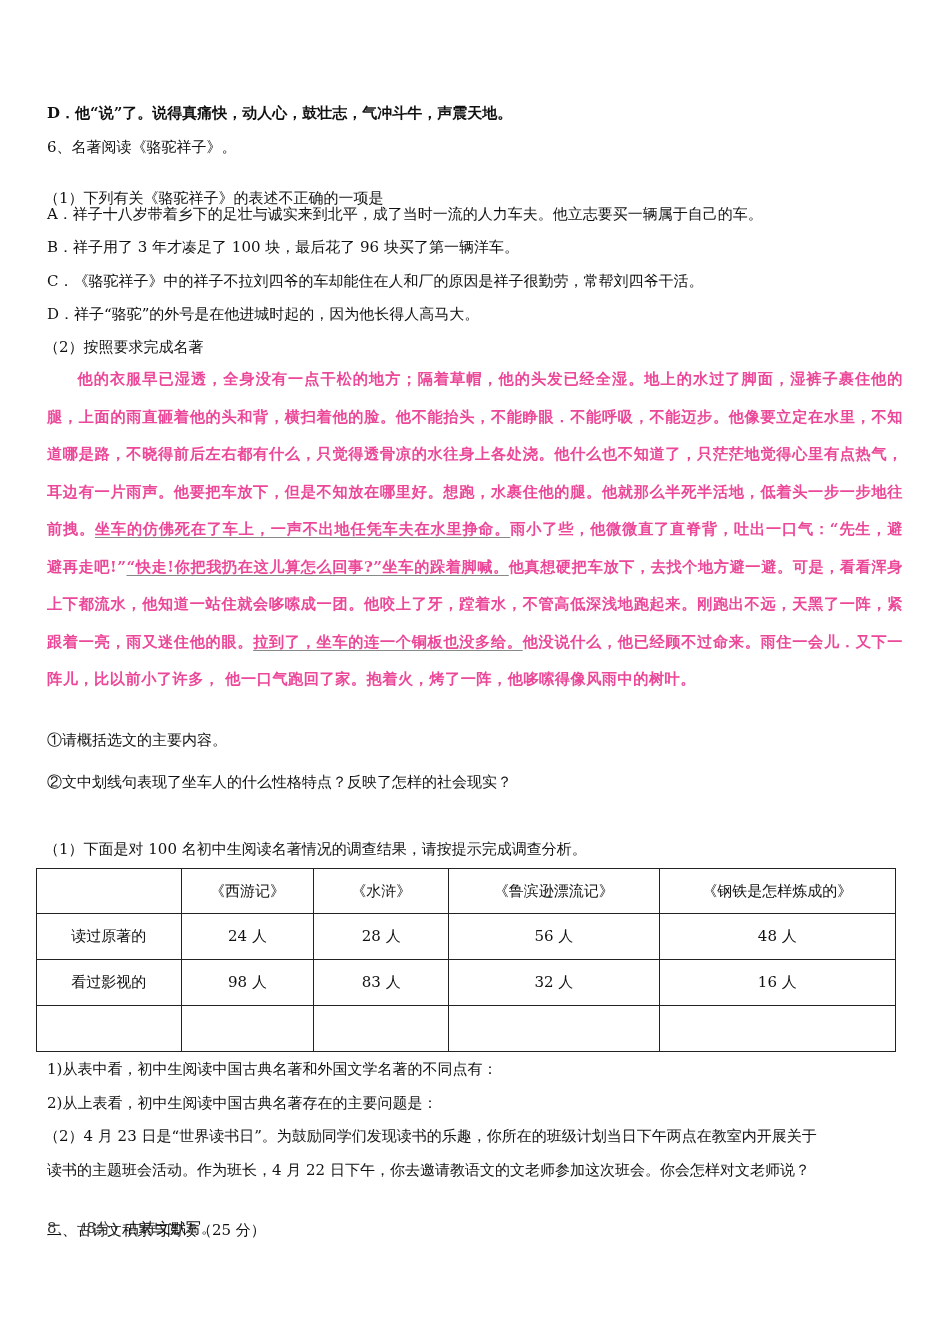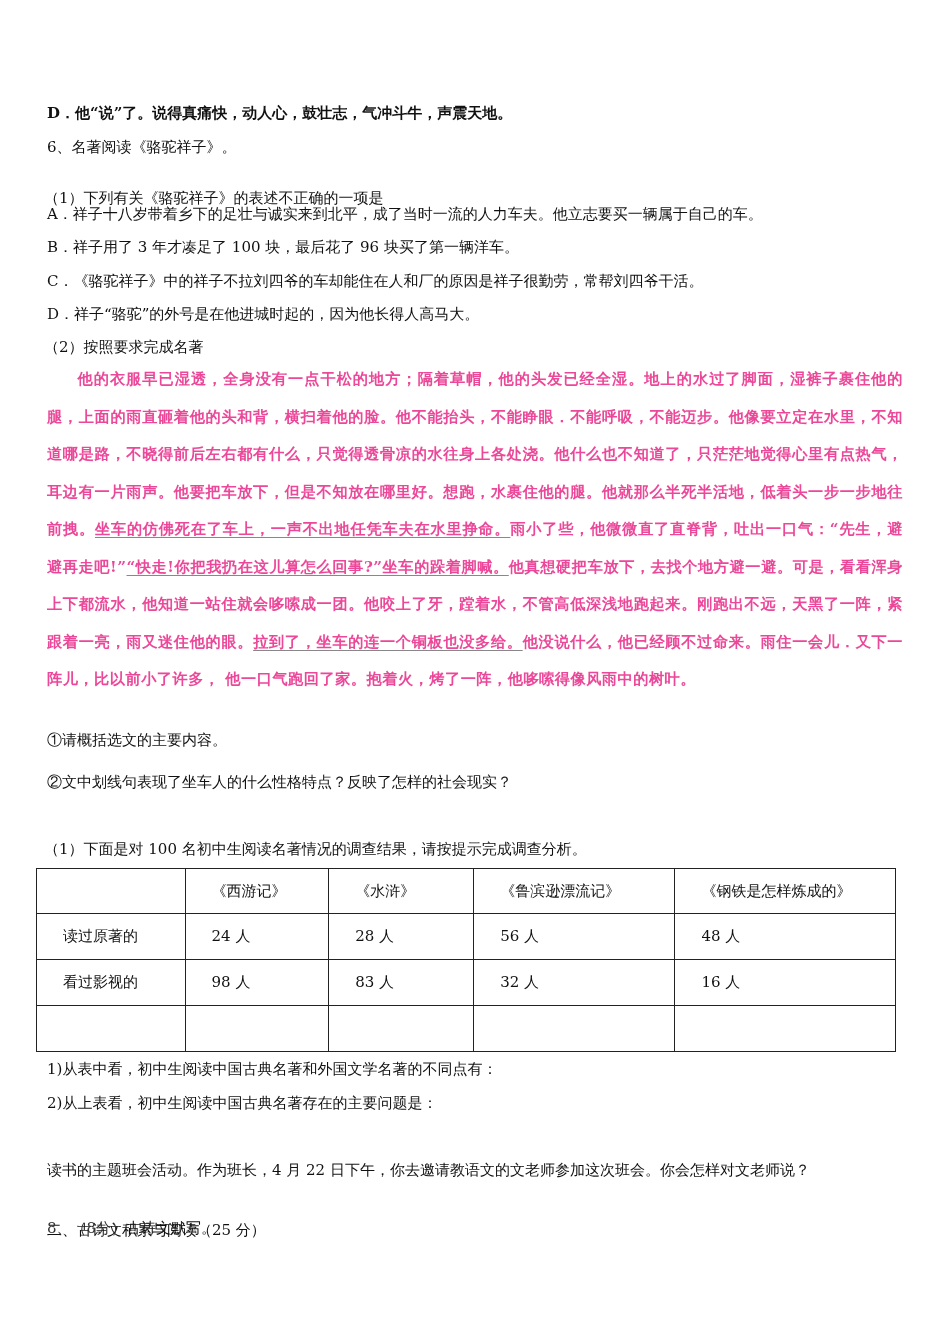--- a/index.html
+++ b/index.html
@@ -8,21 +8,21 @@
   .page { position: absolute; left: 0; top: 0; width: 950px; height: 1344px; }
   .line { position: absolute; left: 47px; font-size: 15px; line-height: 20px; white-space: nowrap; }
   .q-bold { font-weight: bold; }
   .num { font-weight: normal; color: #333; }
   .passage { position: absolute; left: 47px; width: 856px; font-size: 15.2px; line-height: 37.5px;
              text-align: justify; font-weight: bold; color: #ec4899; letter-spacing: 0.5px; }
   .passage .indent { display: inline-block; width: 30px; }
   .ul { text-decoration: underline; text-decoration-color: #888; text-underline-offset: 3px; }
   table.survey { position: absolute; left: 36px; top: 868px; width: 860px; border-collapse: collapse;
                  font-size: 15px; }
-  table.survey td { border: 1.5px solid #222; height: 45px; padding: 0 26px; vertical-align: middle; }
+  table.survey td { border: 1.5px solid #222; height: 45px; padding: 0 10px; vertical-align: middle; text-align: center; }
   table.survey tr:first-child td { height: 44px; }
   .c0 { width: 124px; } .c1 { width: 112px; } .c2 { width: 114px; } .c3 { width: 190px; } .c4 { width: 216px; }
 </style>
 </head>
 <body>
 
 <div class="page">
 
   <div class="line q-bold" style="top:103px;">D．他“说”了。说得真痛快，动人心，鼓壮志，气冲斗牛，声震天地。</div>
   <div class="line" style="top:137px;">6、名著阅读《骆驼祥子》。</div>
@@ -67,17 +67,18 @@
       <td></td>
       <td></td>
       <td></td>
       <td></td>
     </tr>
   </tbody>
     </table>
 
   <div class="line" style="top:1059px;">1)从表中看，初中生阅读中国古典名著和外国文学名著的不同点有：</div>
   <div class="line" style="top:1093px;">2)从上表看，初中生阅读中国古典名著存在的主要问题是：</div>
+  <div class="line" style="top:1126px; left:44px;">（2）4 月 23 日是“世界读书日”。为鼓励同学们发现读书的乐趣，你所在的班级计划当日下午两点在教室内开展关于</div>
   <div class="line" style="top:1160px;text-align:center;">读书的主题班会活动。作为班长，4 月 22 日下午，你去邀请教语文的文老师参加这次班会。你会怎样对文老师说？</div>
   <div class="line" style="top:1220px;text-align:center;">二、古诗文积累与阅读（25 分）</div>
   <div class="line" style="top:1218px;"><span class="num">8、（8分）</span><span>古诗文默写。</span></div>
 
 </div>
 
 </body></html>

